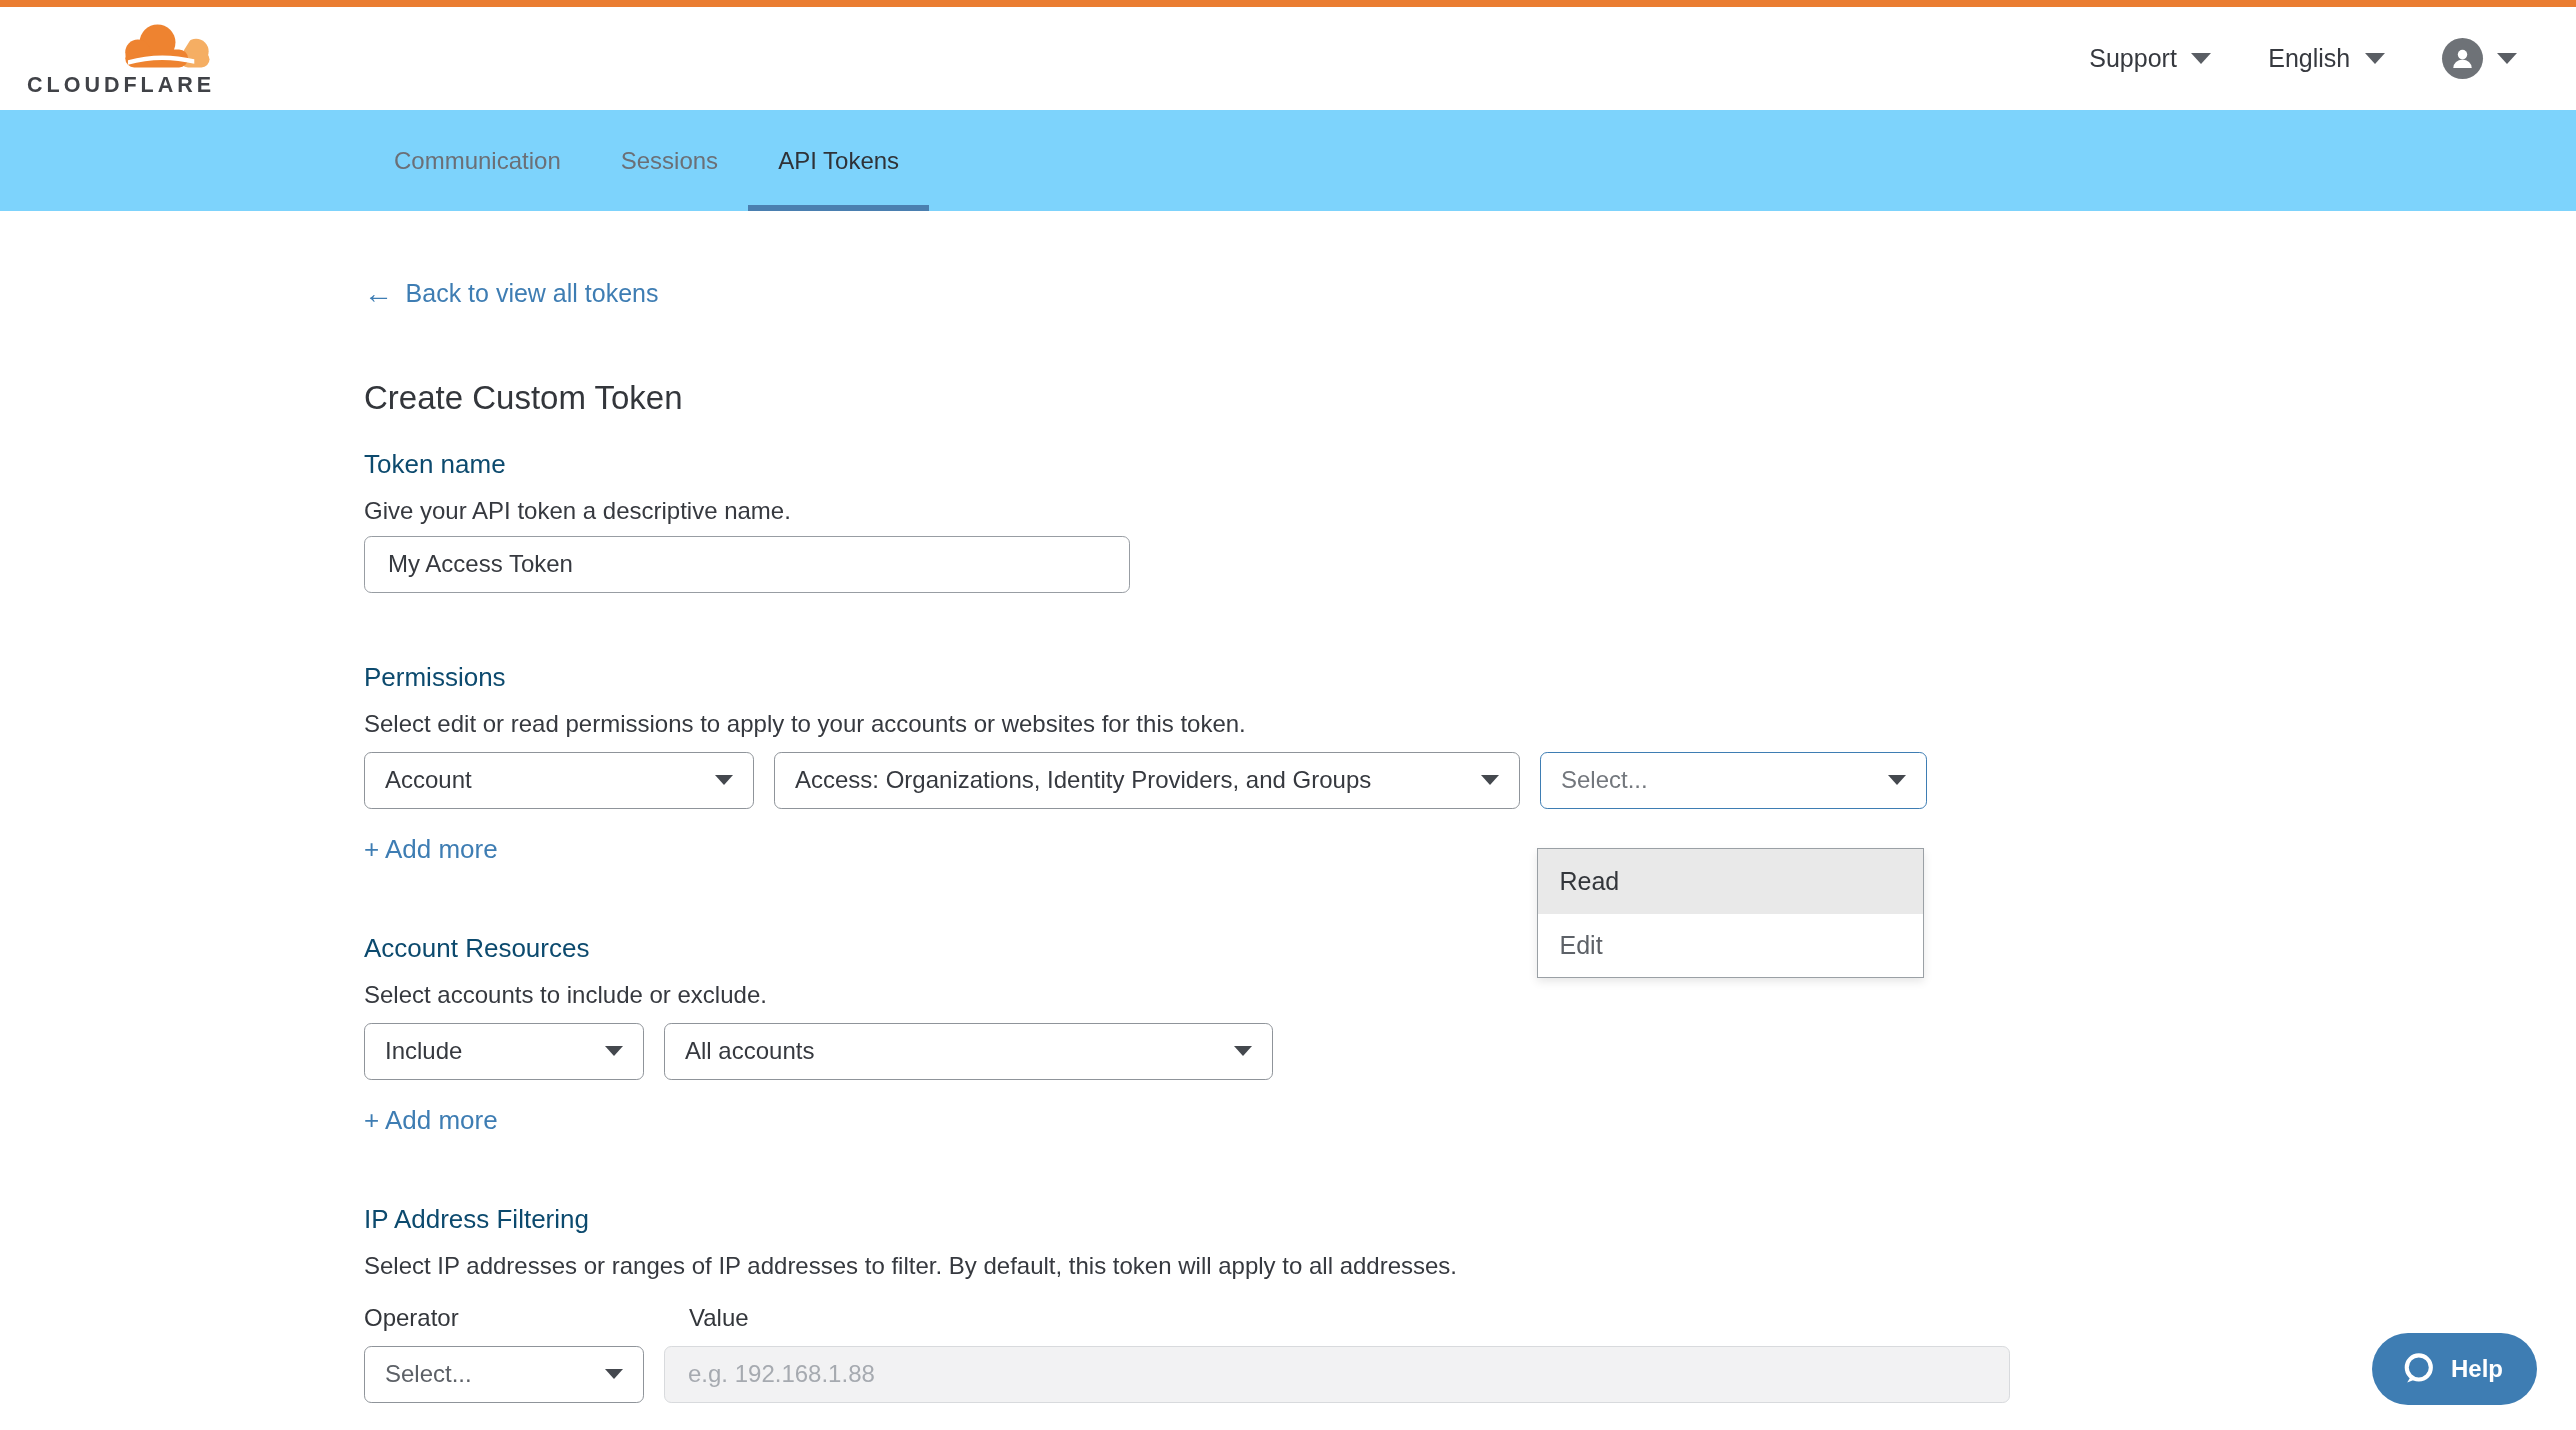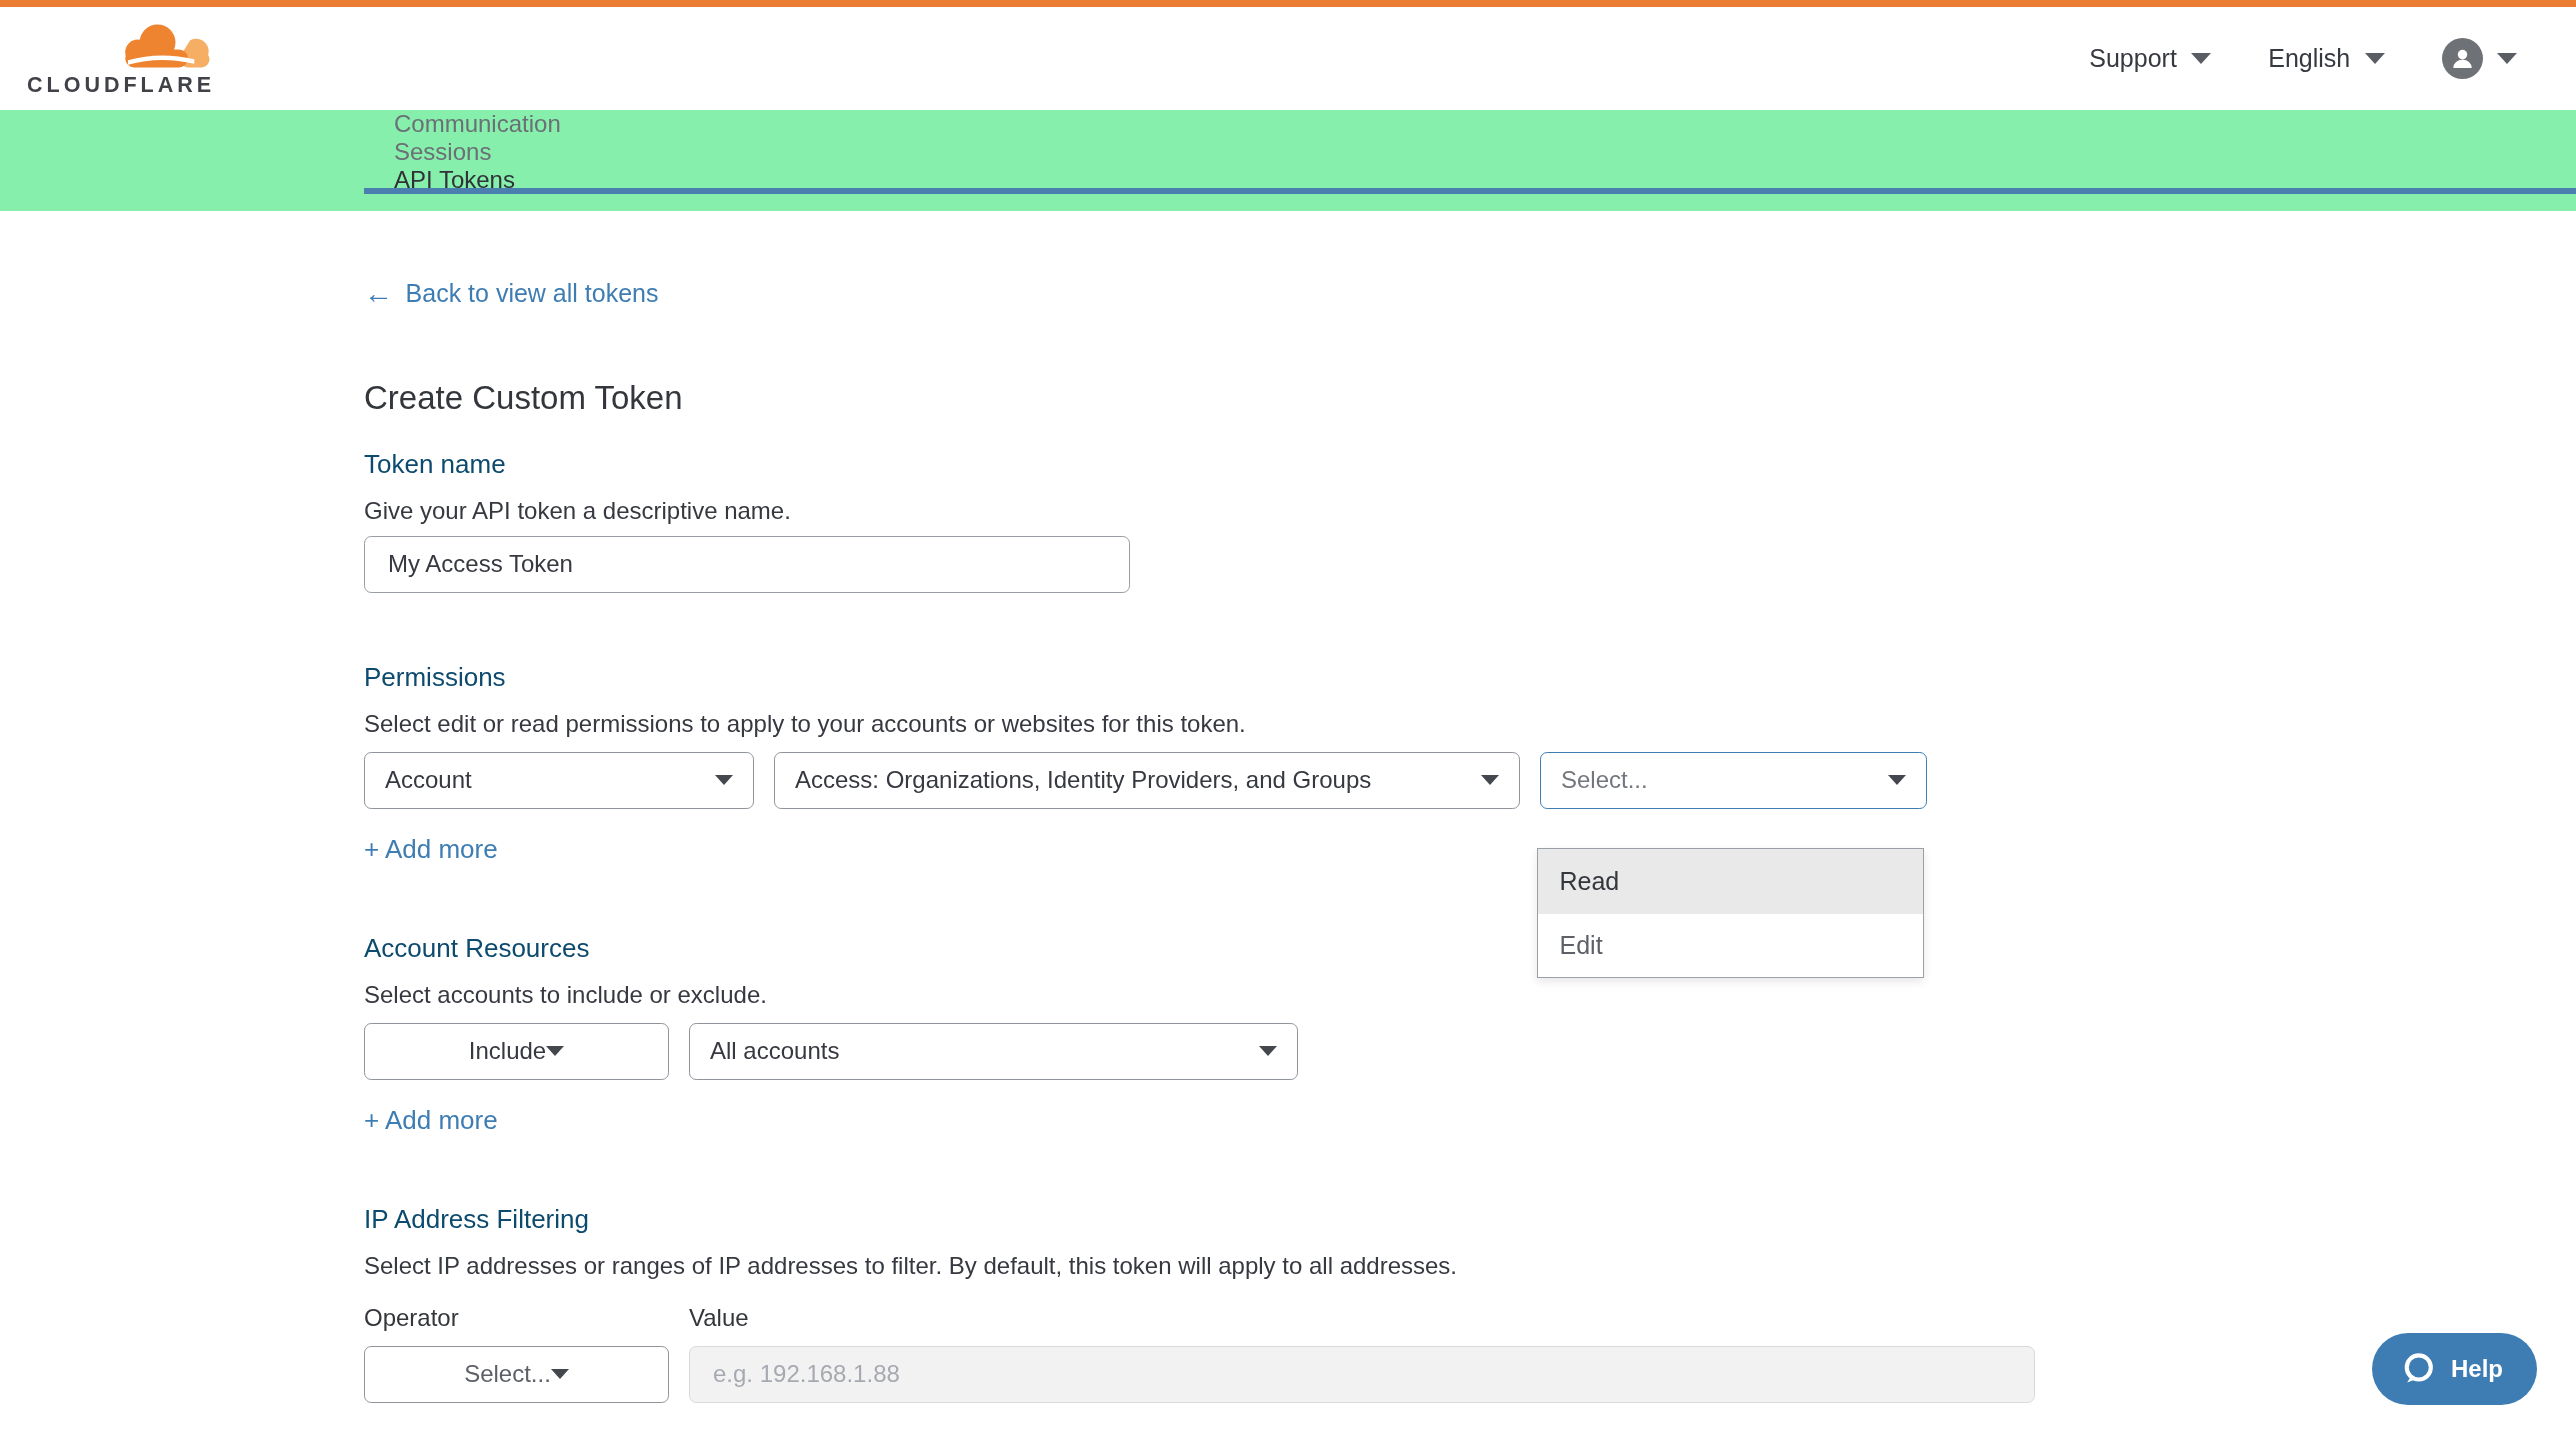--- a/index.html
+++ b/index.html
@@ -23,22 +23,22 @@
   .caret {
     width:0; height:0; flex:none;
     border-left:10px solid transparent; border-right:10px solid transparent;
     border-top:11.7px solid #5a5e64;
   }
   .avatar {
     width:41px; height:41px; border-radius:50%; background:#6e7277;
     display:flex; align-items:center; justify-content:center;
   }
   .tabbar {
-    height:101px; background:#86efac;
-    display:flex; align-items:stretch; padding-left:364px;flex-direction:column;
+    height:101px; background:#7dd3fc;
+    display:flex; align-items:stretch; padding-left:364px;
   }
   .tab {
     padding:0 30px; display:flex; align-items:center;
     font-size:24px; color:#6b6f76; position:relative; cursor:pointer;
   }
   .tab.active { color:#2f3237; }
   .tab.active::after {
     content:""; position:absolute; left:0; right:0; bottom:0;
     height:6.3px; background:#4a7fb0;
   }
@@ -65,21 +65,21 @@
     height:57px; border:1.8px solid #8f949a; border-radius:7.2px; background:#fff;
     display:flex; align-items:center; justify-content:space-between;
     padding:0 20px; font-size:24px; color:#36393f; cursor:pointer; flex:none;
   }
   .select .caret { border-top-color:#44484e; border-left-width:9px; border-right-width:9px; border-top-width:10.8px; }
   .select.placeholder { color:#73777d; }
   .select.focused { border-color:#3e7db3; }
   .w-scope { width:390px; }
   .w-access { width:746px; }
   .w-perm { width:387px; }
-  .w-include { width:305px;justify-content:center; }
+  .w-include { width:280px; }
   .w-all { width:609px; }
   .dropdown-menu {
     position:absolute; left:1173px; top:74px; width:387px; z-index:5;
     background:#fff; border:1.8px solid #9aa0a5;
     box-shadow:0 3.6px 9px rgba(0,0,0,.10);
     margin-top:22px;
   }
   .dropdown-option {
     height:63px; display:flex; align-items:center; padding:0 21.5px;
     font-size:25px; color:#5d6167; cursor:pointer; background:#fff;

